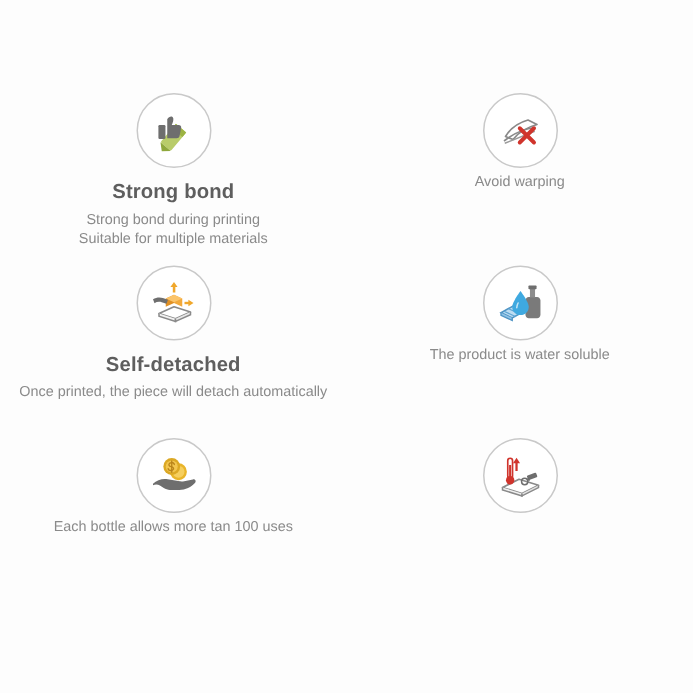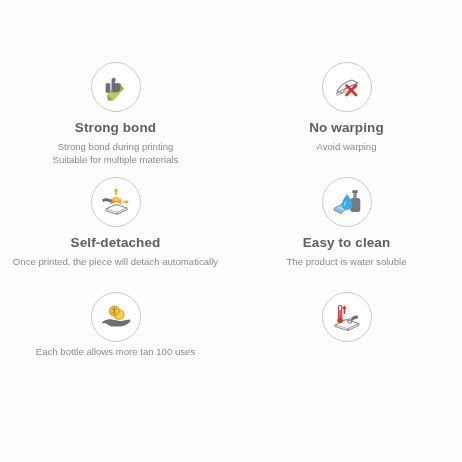--- a/index.html
+++ b/index.html
@@ -120,21 +120,20 @@
           <path d="M7 25 C12 21 19 17 28 16" fill="none" stroke="#8a8a8a" stroke-width="1.1"></path>
           <path d="M7.5 26.5 L27.5 18.5" fill="none" stroke="#9a9a9a" stroke-width="0.9"></path>
 
           <g stroke="#d0342c" stroke-width="2.6" stroke-linecap="round">
             <line x1="17.5" y1="16.5" x2="27" y2="26"></line>
             <line x1="27" y1="16.5" x2="17.5" y2="26"></line>
           </g>
         </svg>
       </span>
     </div>
-    <div class="feature-title">No warping</div>
     <div class="feature-desc">
       <span class="line line-1">Avoid warping</span>
 
     </div>
   </div>
 
   <div class="feature feature-r2 col-left">
     <div class="icon-circle">
       <span>
         <svg width="36" height="36" viewBox="0 0 36 36">
@@ -181,21 +180,20 @@
 
           <path d="M5 24.5 L13 20 L20.5 23.5 L12.5 28 Z" fill="#bcdcf2" stroke="#4f94c4" stroke-width="1"></path>
           <path d="M5 24.5 L5 26.2 L12.5 29.7 L12.5 28" fill="#8fc3e6" stroke="#4f94c4" stroke-width="0.9"></path>
           <path d="M7 23.5 L15 27.2 M10 21.8 L18 25.4" stroke="#5ea6d4" stroke-width="0.8" fill="none"></path>
 
           <path d="M18 10 C18 10 12.5 17.2 12.5 20.6 C12.5 23.6 14.9 26 18 26 C21.1 26 23.5 23.6 23.5 20.6 C23.5 17.2 18 10 18 10 Z" fill="#3fa9e0"></path>
           <path d="M15.5 21.2 C15.5 19.6 16.4 18 16.4 18" stroke="#ffffff" stroke-width="1" fill="none" opacity="0.7" stroke-linecap="round"></path>
         </svg>
       </span>
     </div>
-    <div class="feature-title">Easy to clean</div>
     <div class="feature-desc">
       <span class="line line-1">The product is water soluble</span>
 
     </div>
   </div>
 
   <div class="feature feature-r3 col-left">
     <div class="icon-circle">
       <span>
         <svg width="36" height="36" viewBox="0 0 36 36">

